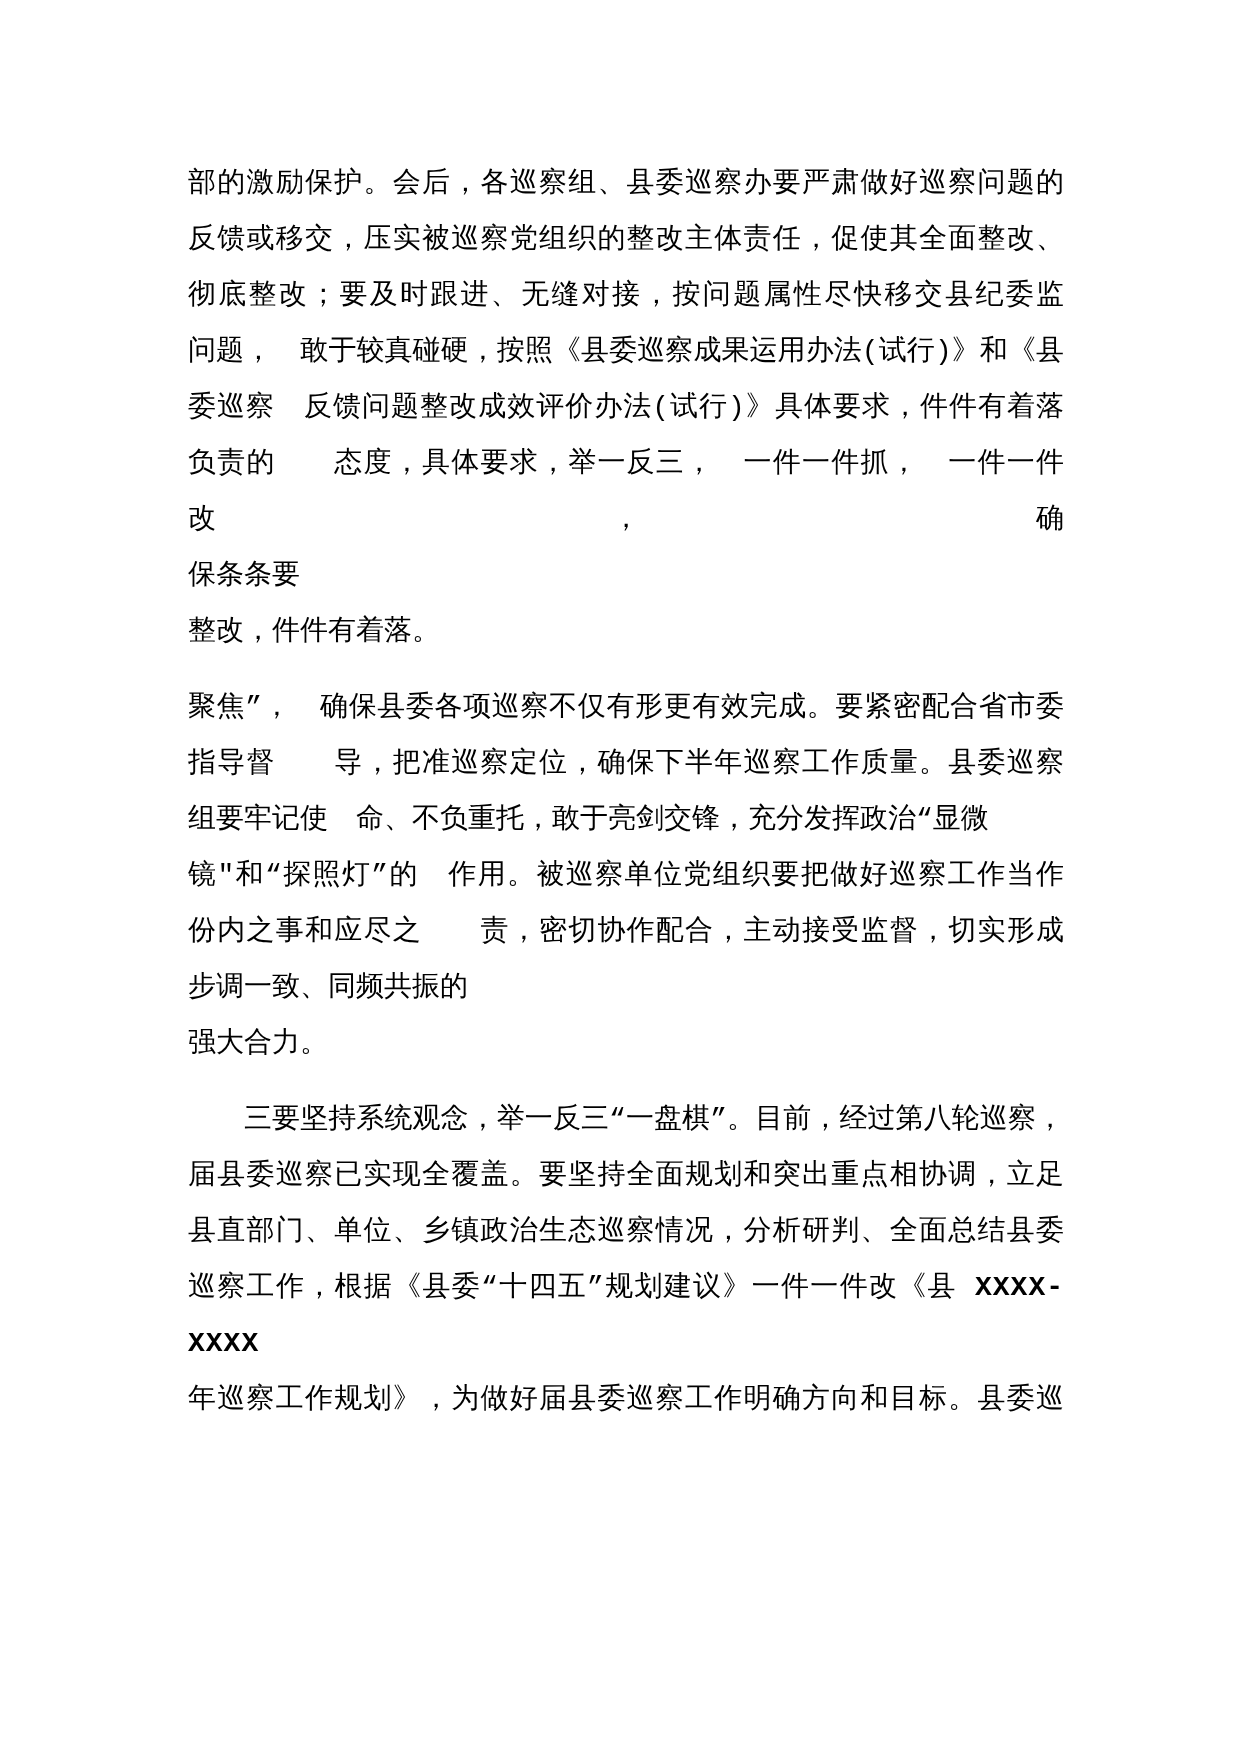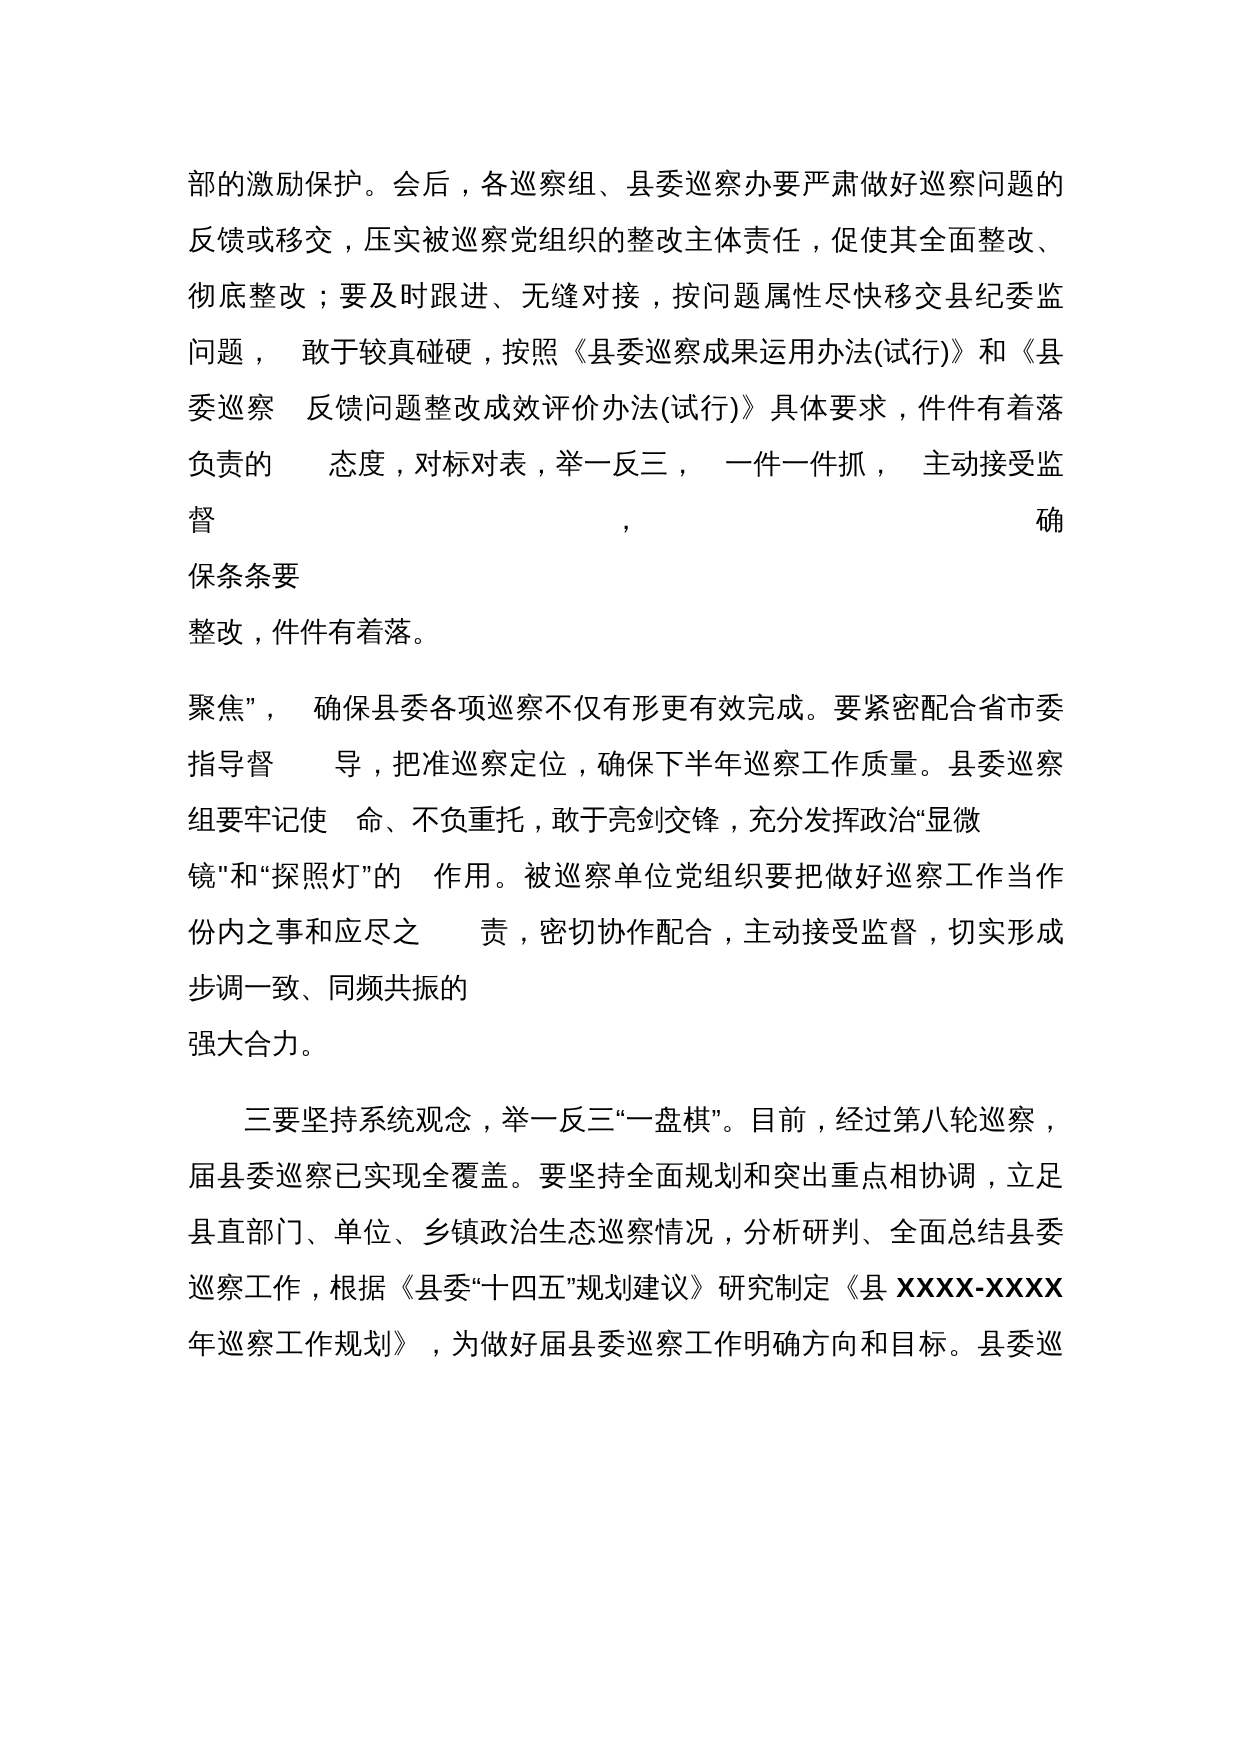--- a/index.html
+++ b/index.html
@@ -6,21 +6,21 @@
     margin: 0;
     padding: 0;
     background: #ffffff;
   }
   .page {
     position: relative;
     width: 1240px;
     height: 1754px;
     background: #ffffff;
     color: #000000;
-    font-family: Liberation Sans, sans-serif;
+    font-family: Liberation Mono, monospace;
     overflow: hidden;
   }
   .textblock {
     position: absolute;
     left: 188px;
     top: 156px;
     width: 876px;
     font-size: 28px;
     line-height: 56px;
   }
@@ -47,39 +47,39 @@
 
 <div class="page">
   <div class="textblock">
 
     <div class="para">
       <div class="line justify">部的激励保护。会后，各巡察组、县委巡察办要严肃做好巡察问题的</div>
       <div class="line justify">反馈或移交，压实被巡察党组织的整改主体责任，促使其全面整改、</div>
       <div class="line justify">彻底整改；要及时跟进、无缝对接，按问题属性尽快移交县纪委监</div>
       <div class="line justify">问题，　敢于较真碰硬，按照《县委巡察成果运用办法(试行)》和《县</div>
       <div class="line justify">委巡察　反馈问题整改成效评价办法(试行)》具体要求，件件有着落</div>
-      <div class="line justify">负责的　　态度，对标对表，举一反三，　一件一件抓，　主动接受监督，确</div>
+      <div class="line justify">负责的　　态度，具体要求，举一反三，　一件一件抓，　一件一件改，确</div>
       <div class="line">保条条要</div>
       <div class="line">整改，件件有着落。</div>
     </div>
 
     <div class="para">
       <div class="line justify">聚焦”，　确保县委各项巡察不仅有形更有效完成。要紧密配合省市委</div>
       <div class="line justify">指导督　　导，把准巡察定位，确保下半年巡察工作质量。县委巡察</div>
       <div class="line">组要牢记使　命、不负重托，敢于亮剑交锋，充分发挥政治“显微</div>
       <div class="line justify">镜"和“探照灯”的　作用。被巡察单位党组织要把做好巡察工作当作</div>
       <div class="line justify">份内之事和应尽之　　责，密切协作配合，主动接受监督，切实形成</div>
       <div class="line">步调一致、同频共振的</div>
       <div class="line">强大合力。</div>
     </div>
 
     <div class="para">
       <div class="line justify indent">三要坚持系统观念，举一反三“一盘棋”。目前，经过第八轮巡察，</div>
       <div class="line justify">届县委巡察已实现全覆盖。要坚持全面规划和突出重点相协调，立足</div>
       <div class="line justify">县直部门、单位、乡镇政治生态巡察情况，分析研判、全面总结县委</div>
       <div class="line justify">
-        <span>巡察工作，根据《县委“十四五”规划建议》研究制定《县 </span><span class="bold-latin">XXXX-XXXX</span>
+        <span>巡察工作，根据《县委“十四五”规划建议》一件一件改《县 </span><span class="bold-latin">XXXX-XXXX</span>
       </div>
       <div class="line justify">年巡察工作规划》，为做好届县委巡察工作明确方向和目标。县委巡</div>
     </div>
 
   </div>
 </div>
 
 </body></html>

